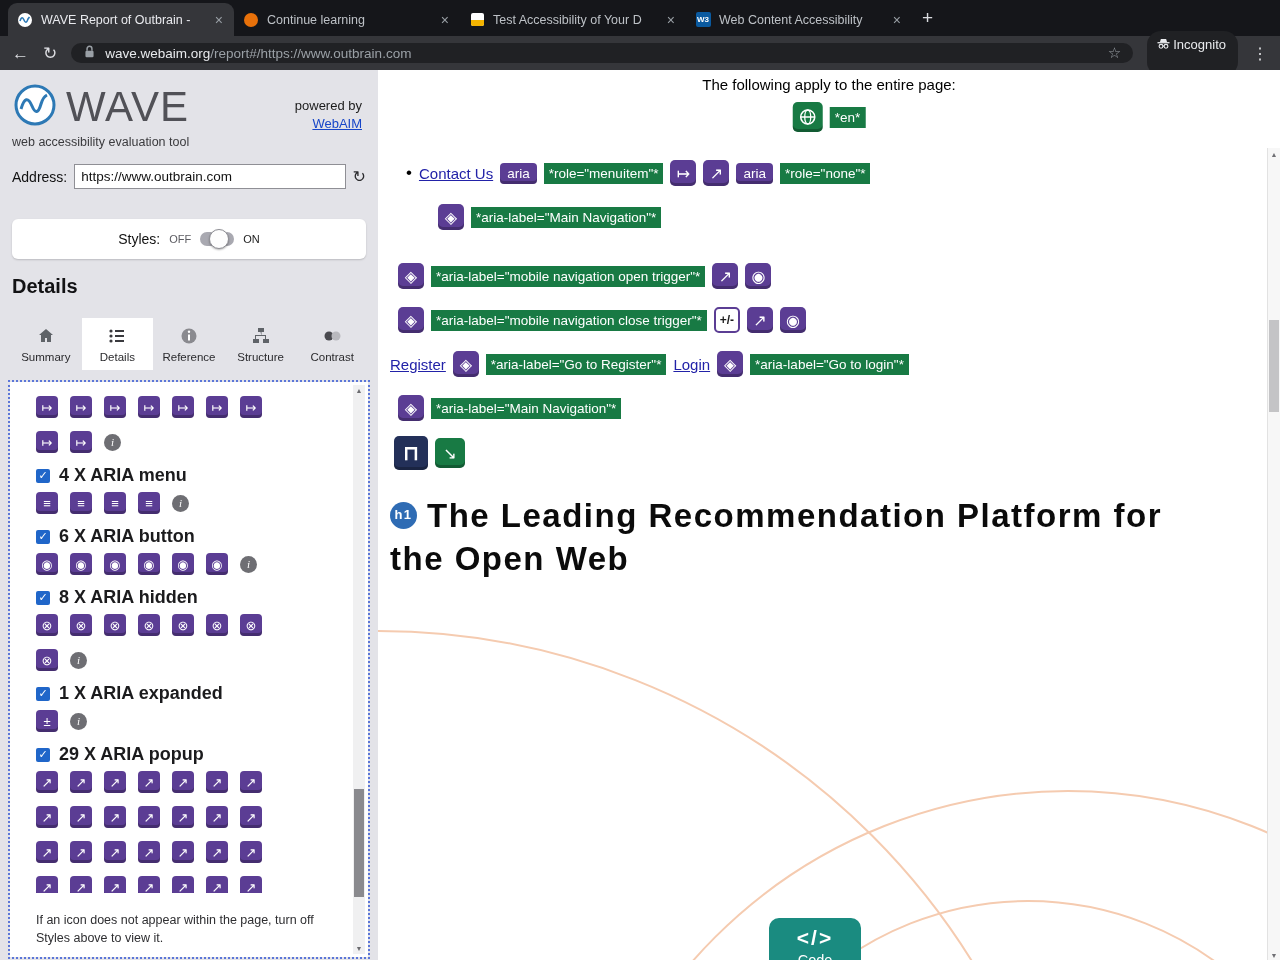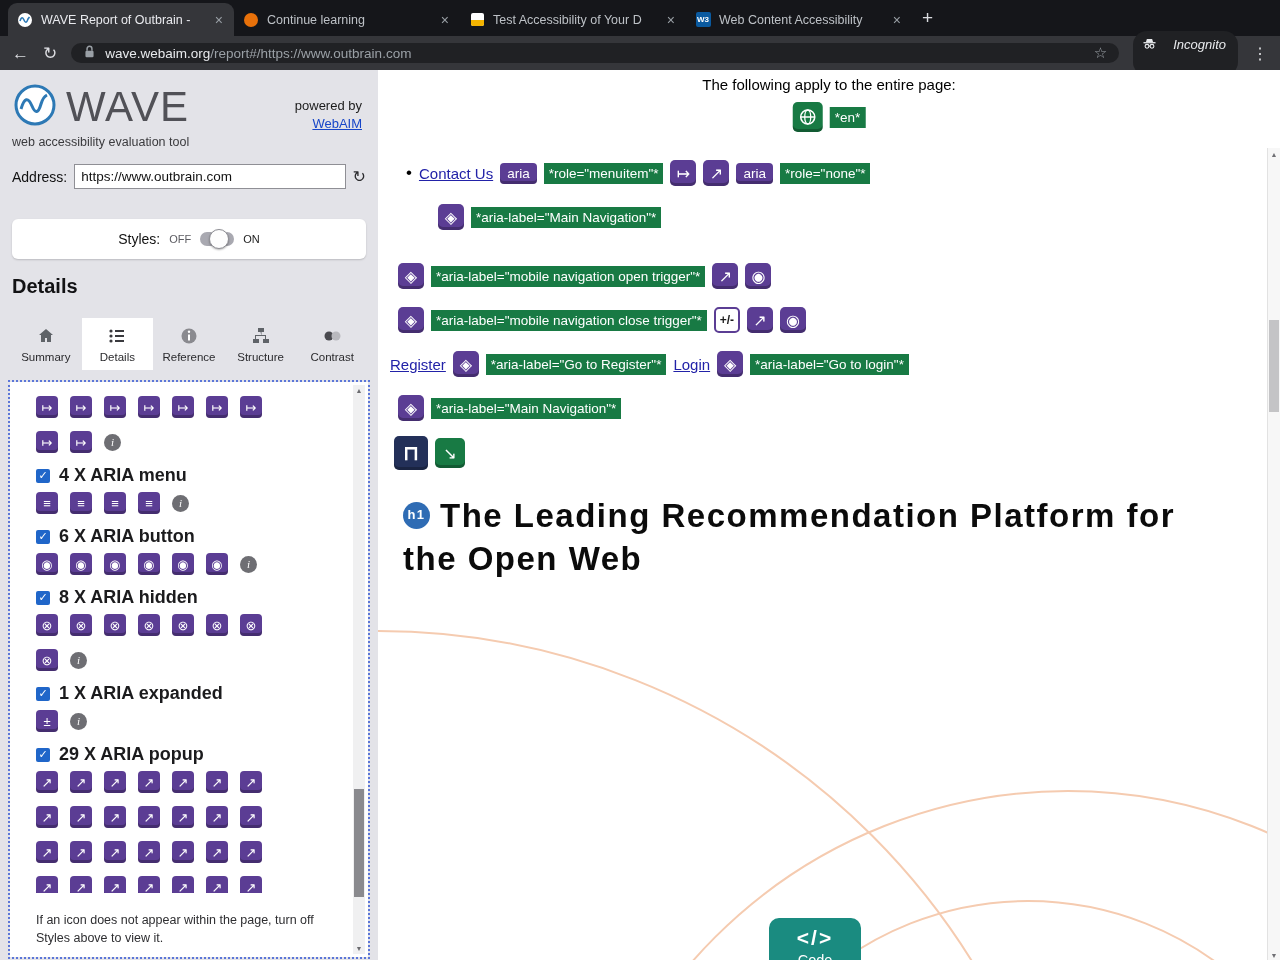--- a/index.html
+++ b/index.html
@@ -20,22 +20,22 @@
             display:flex;align-items:center;justify-content:center;border-radius:2px;}
   .newtab { color:#dadce0; font-size:19px; margin:0 0 7px 10px; }
 
   .toolbar { height:34px; background:#35363a; display:flex; align-items:center; padding:0 12px; gap:14px; }
   .nav-glyph { color:#dcdde1; font-size:17px; line-height:1; }
   .omnibox { flex:1; height:20px; background:#202124; border-radius:14px; display:flex; align-items:center;
              padding:0 12px; gap:9px; font-size:13.5px; }
   .url-host { color:#e8eaed; }
   .url-path { color:#9aa0a6; }
   .star { margin-left:auto; color:#9aa0a6; font-size:15px; }
-  .incog-badge { display:flex; align-items:center; gap:15px; background:#202124; border-radius:14px;
-                 padding:4px 12px 21px 8px; color:#e8eaed; font-size:13px;font-style:italic; }
+  .incog-badge { display:flex; align-items:center; gap:1px; background:#202124; border-radius:14px;
+                 padding:4px 12px 21px 8px; color:#e8eaed; font-size:13px; }
   .dots { color:#dcdde1; font-size:16px; }
 
   
   .content { display:flex; height:892px; }
 
   
   .sidebar { width:378px; flex:none; background:#e3e3e8; display:flex; flex-direction:column; position:relative; }
   .side-header { padding:12px 12px 0; position:relative; }
   .logo-row { display:flex; align-items:center; }
   .logo-text { font-size:42px; color:#515157; letter-spacing:1px; margin-left:8px; font-weight:400; }
@@ -101,21 +101,21 @@
   .aria-badge { background:#5b3d94; color:#fff; font-size:13.5px; padding:3px 7px; border-radius:4px;
                 box-shadow:inset 0 -3px rgba(0,0,0,.25); }
   .glabel { background:#187a44; color:#fff; font-size:13.5px; padding:3px 5px; }
   .rlink { color:#2222a8; text-decoration:underline; font-size:15px; }
   .bullet { font-size:17px; color:#000; }
 
   .h1badge { display:inline-flex; align-items:center; justify-content:center; width:27px; height:27px;
              border-radius:50%; background:#2f6cb4; color:#fff; font-size:13px; font-weight:bold;
              margin-right:10px; vertical-align:middle; transform:translateY(-3px); }
   .heading { position:absolute; left:12px; top:425px; width:820px; font-size:33px; font-weight:700;
-             letter-spacing:1.5px; line-height:1.3; color:#0b0b0b; z-index:2; white-space:normal;margin-left:13px; }
+             letter-spacing:1.5px; line-height:1.3; color:#0b0b0b; z-index:2; white-space:normal; }
 
   .arc { position:absolute; border:2px solid #f5cbb0; border-radius:50%; z-index:1; }
   .arc1 { width:1400px; height:1400px; left:-700px; top:560px; }
   .arc2 { width:1000px; height:1000px; left:190px; top:720px; }
   .arc3 { width:640px; height:640px; left:330px; top:830px; }
 
   .code-btn { position:absolute; left:391px; top:848px; width:92px; height:80px; background:#1a8b80;
               border-radius:10px; display:flex; flex-direction:column; align-items:center; padding-top:8px;
               gap:2px; color:#fff; z-index:3; }
   .code-glyph { font-size:21px; font-weight:bold; letter-spacing:2px; }

